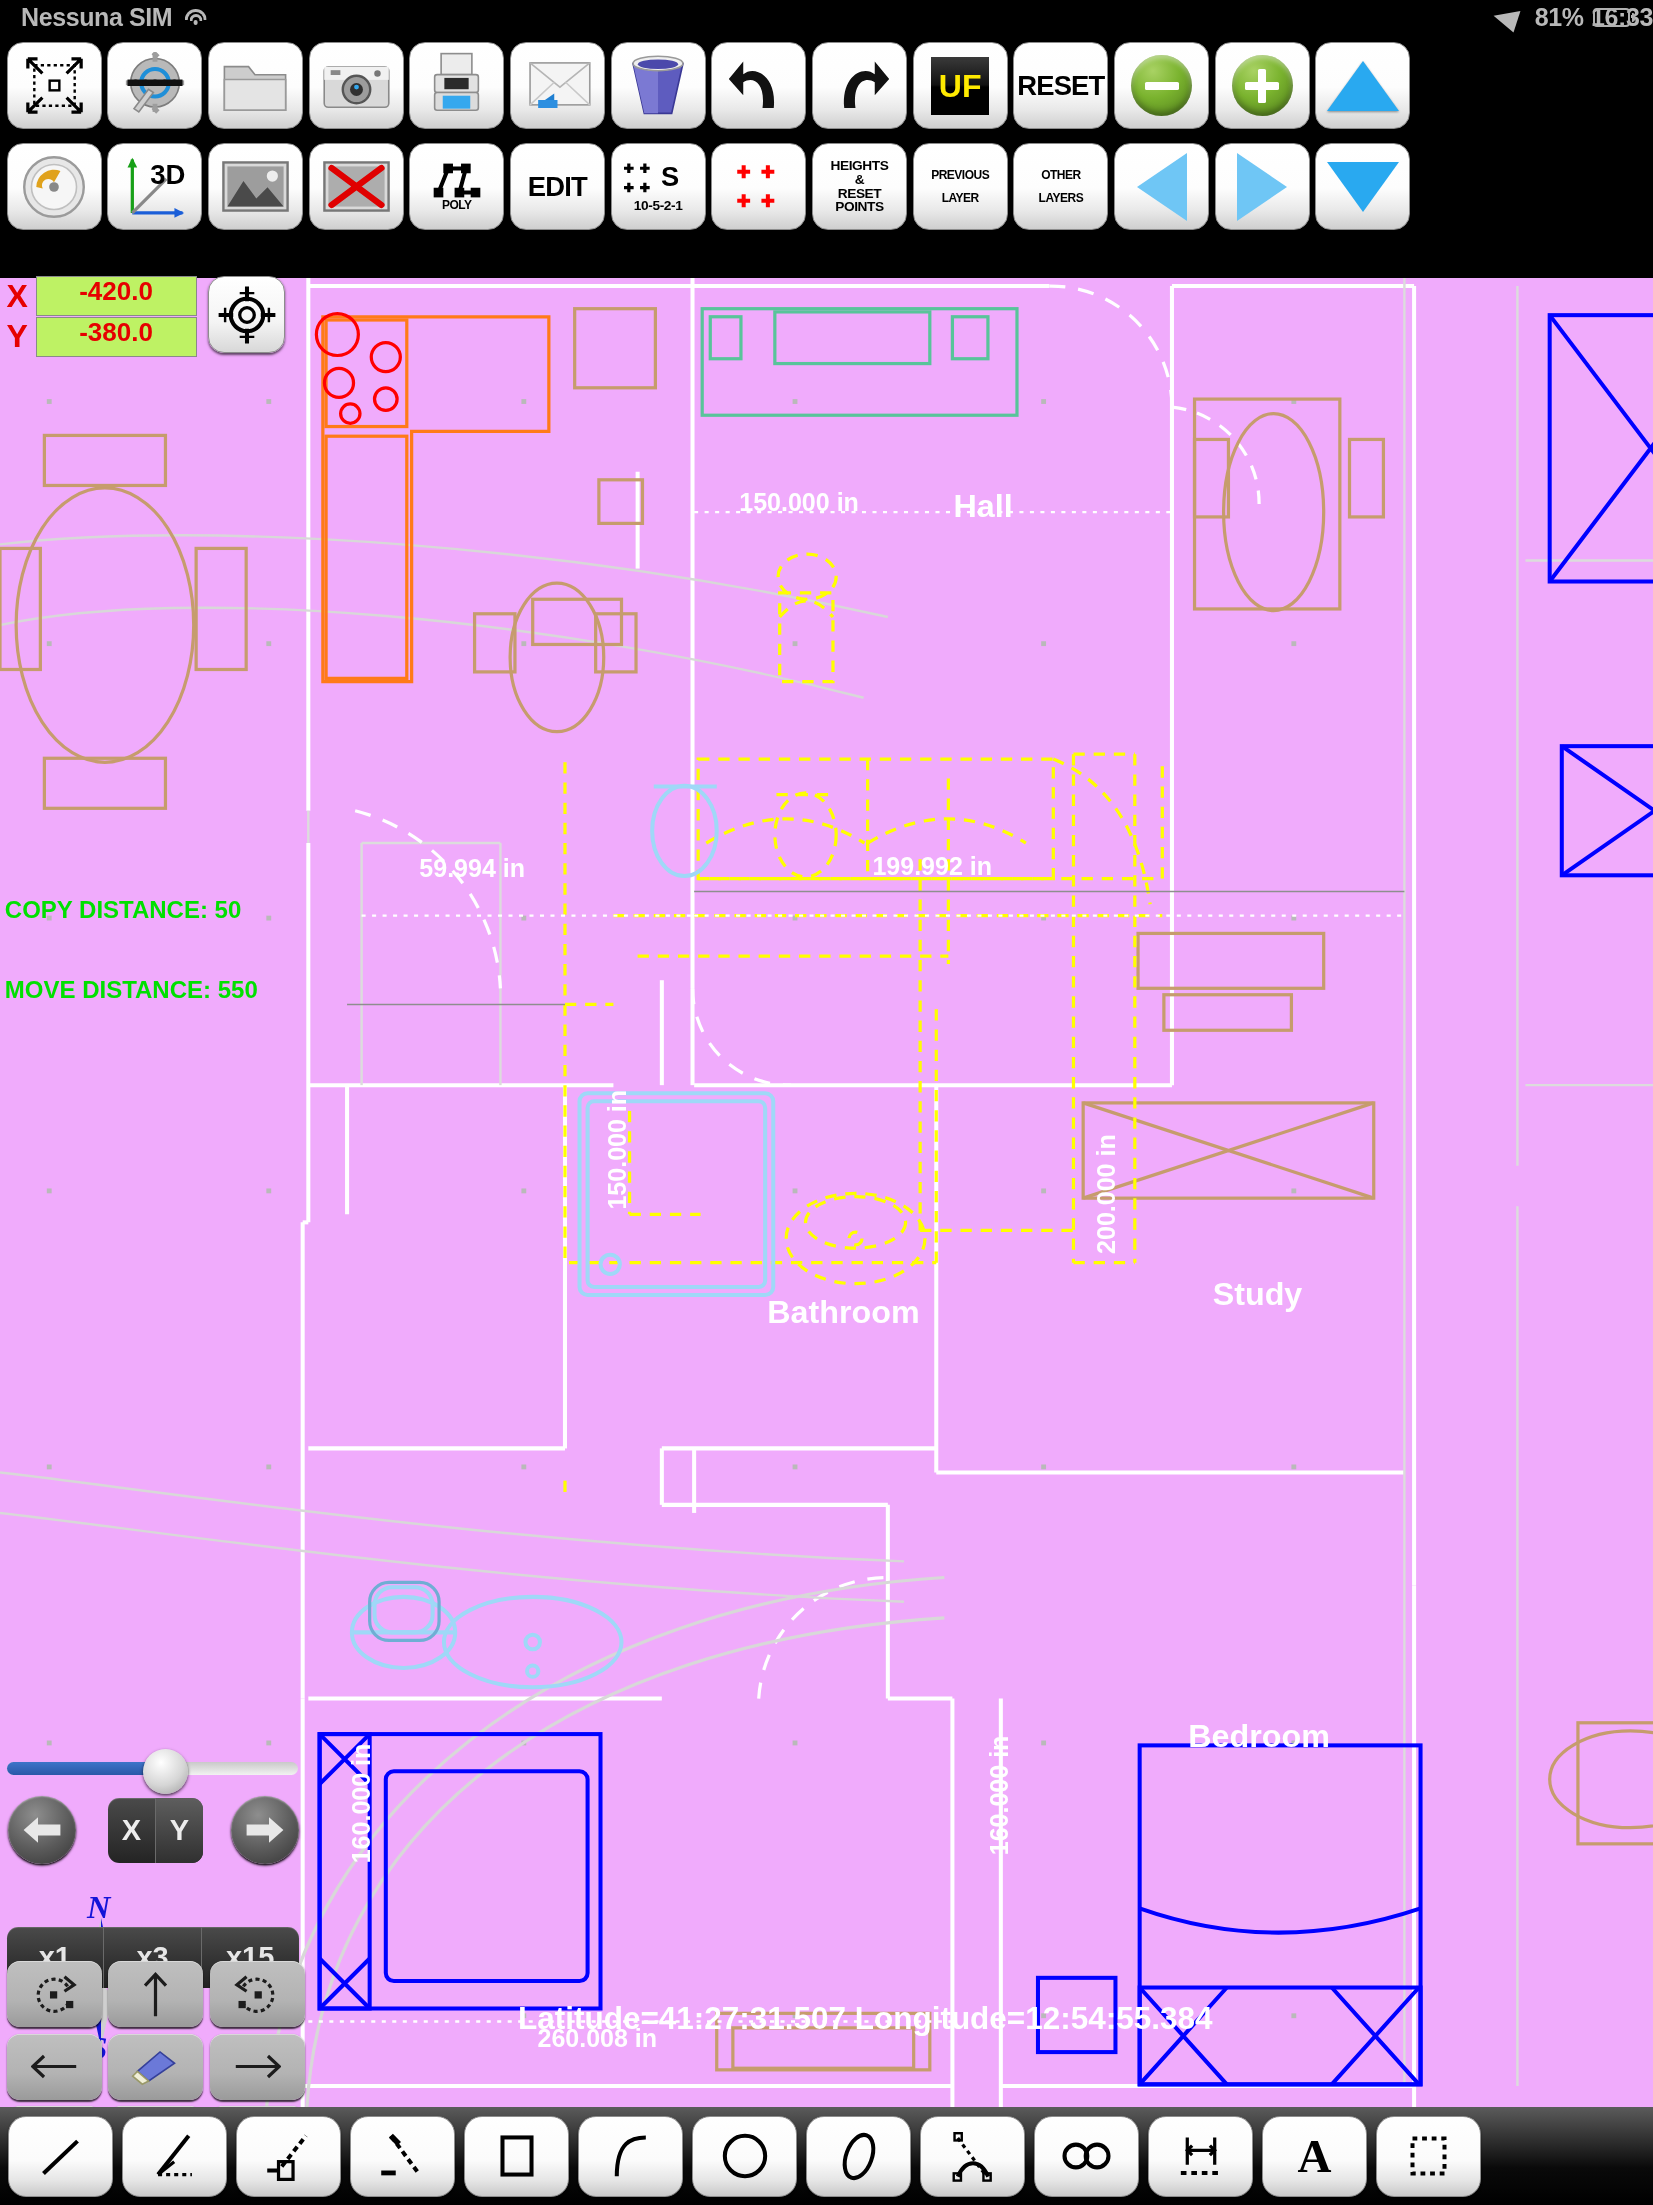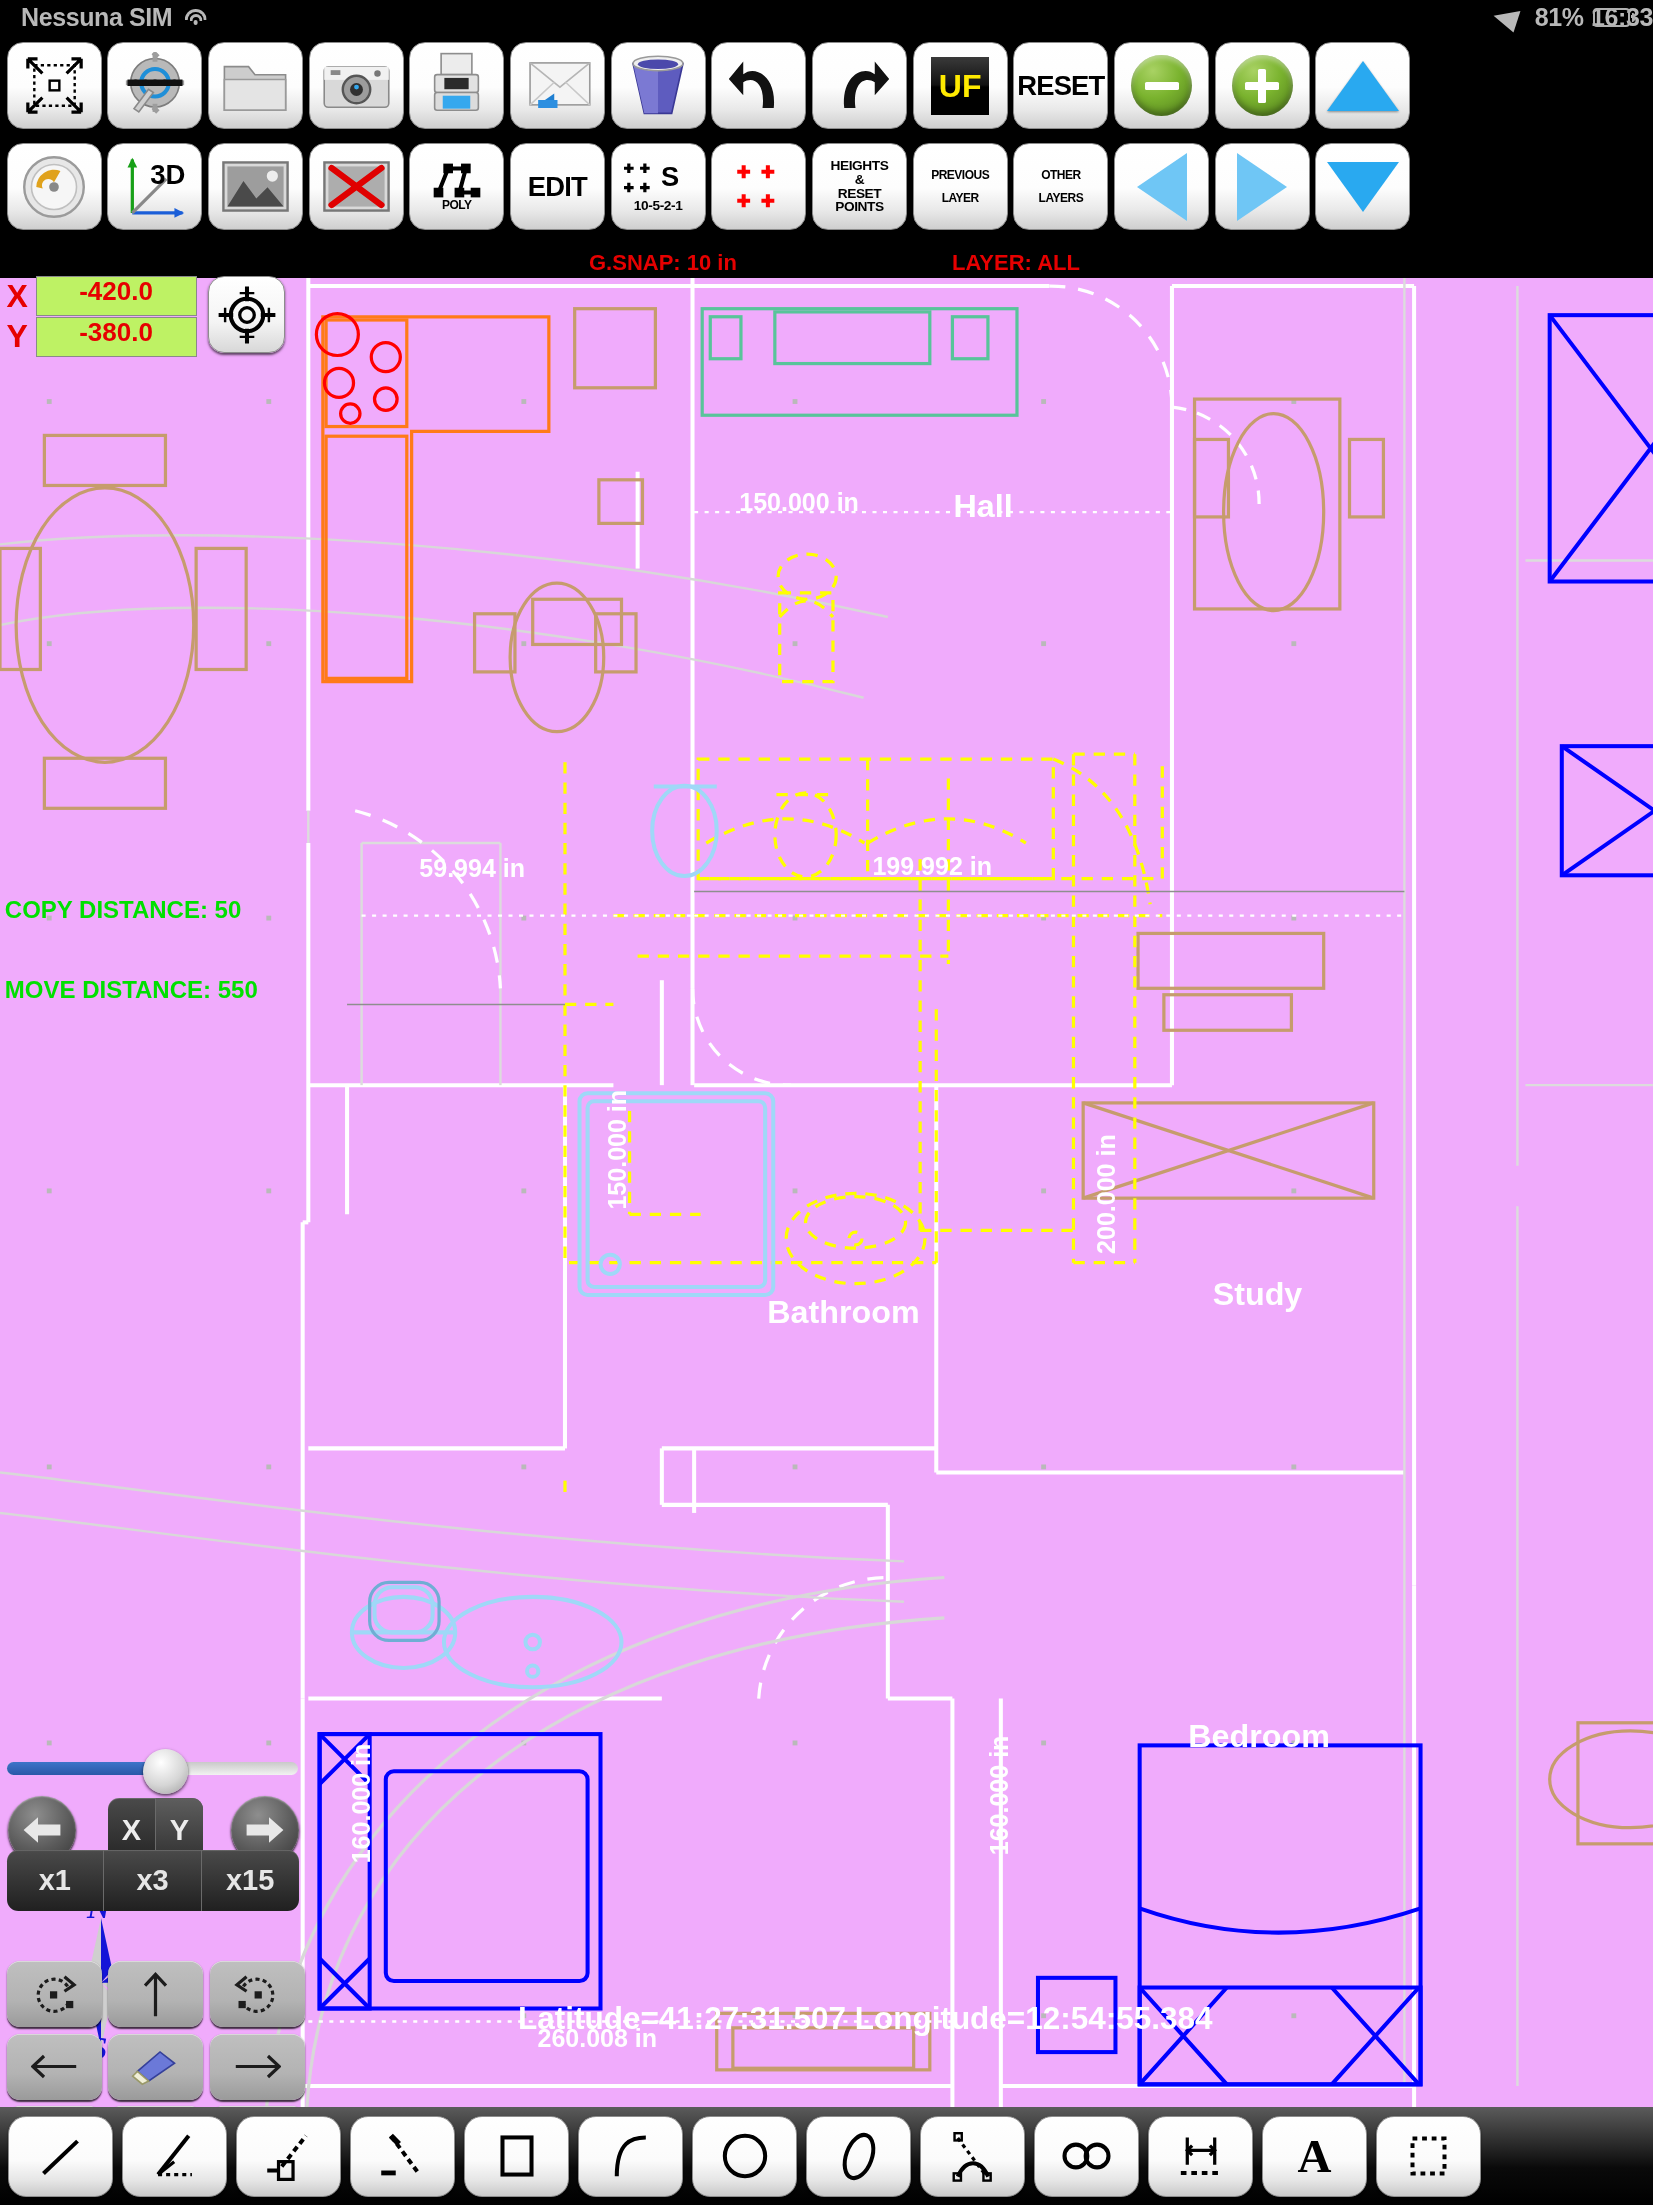--- a/index.html
+++ b/index.html
@@ -111,21 +111,21 @@
      background: radial-gradient(circle at 40% 28%, #8e8e8e 0%, #5a5a5a 55%, #333 100%);
      box-shadow: inset 0 0.8px 1.6px rgba(255,255,255,.4), 0 1.6px 2.4px #000;
      display:flex;align-items:center;justify-content:center; }
   .xy-toggle { position: absolute; left: 100px; top: 1.6px; width: 95px; height: 65px;
      border-radius: 11.3px; overflow: hidden; display: flex;
      background: linear-gradient(180deg,#4a4a4a,#242424); box-shadow: inset 0 0.8px 0.8px rgba(255,255,255,.25); }
   .xy-toggle div { flex: 1; display:flex;align-items:center;justify-content:center;
      color: #eee; font-size: 29px; font-weight: bold; }
   .xy-toggle div + div { border-left: 0.8px solid #6a6a6a; background: linear-gradient(180deg,#5e5e5e,#303030); }
 
-  .mult-row { position: absolute; left: 6.5px; top: 1572px; width: 292px; height: 61px;
+  .mult-row { position: absolute; left: 6.5px; top: 1649px; width: 292px; height: 61px;
      border-radius: 11.3px; overflow: hidden; display: flex;
      background: linear-gradient(180deg,#4a4a4a,#202020); box-shadow: inset 0 0.8px 0.8px rgba(255,255,255,.22); }
   .mult-row div { flex: 1; display:flex;align-items:center;justify-content:center;
      color: #e6e6e6; font-size: 29px; font-weight: bold; }
   .mult-row div + div { border-left: 0.8px solid #6a6a6a; }
 
   .gridbtns { position: absolute; left: 6.5px; top: 1683px; width: 294px;
      display: grid; grid-template-columns: repeat(3, 95px); gap: 6.5px; }
   .gbtn { width: 95px; height: 66px; border-radius: 13px;
      background: linear-gradient(180deg,#bfbfbf 0%, #b3b3b3 60%, #9a9a9a 100%);
@@ -401,24 +401,20 @@
       <div class="tri-left"></div>
     </div>
     <div class="tbtn">
       <div class="tri-right"></div>
     </div>
     <div class="tbtn">
       <div class="tri-down"></div>
     </div>
   </div>
 
-  <div class="snapline">
-    <span class="gsnap">G.SNAP: 10 in</span>
-    <span class="layerall">LAYER: ALL</span>
-  </div>
 
   <div class="canvas">
     <svg width="1653" height="1829" viewBox="0 0 2048 2266">
 
       <g fill="#b9b9b9">
         <rect x="58" y="150" width="6" height="6"></rect>
           <rect x="330" y="150" width="6" height="6"></rect>
         <rect x="646" y="150" width="6" height="6"></rect>
           <rect x="982" y="150" width="6" height="6"></rect>
         <rect x="1290" y="150" width="6" height="6"></rect>

